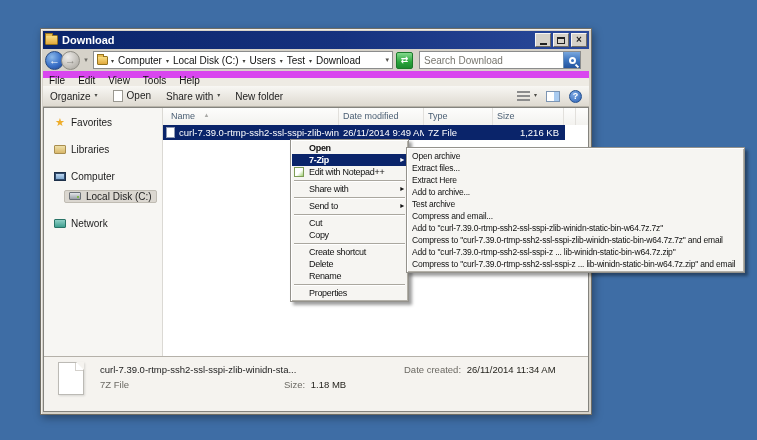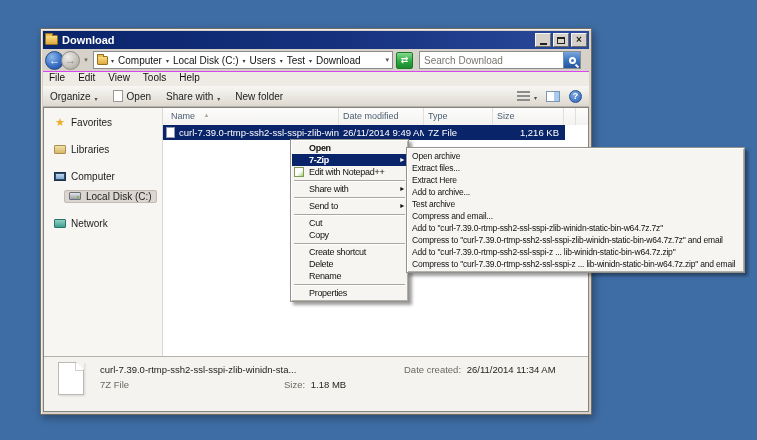--- a/index.html
+++ b/index.html
@@ -64,26 +64,26 @@
     border:1px solid #8b8c8c;display:flex;align-items:center;}
   .searchbox input{flex:1;border:none;outline:none;font-size:10px;padding:0 4px;min-width:0;
     font-family:"Liberation Sans","DejaVu Sans",sans-serif;color:#333;}
   .searchbox input::placeholder{color:#78766f;opacity:1;}
   .searchbtn{width:17px;height:16px;flex:none;background:linear-gradient(#79a7de,#3a72bd 55%,#24549d);
     border-left:1px solid #6d8fb8;display:flex;align-items:center;justify-content:center;}
   .mag{width:7px;height:7px;border:2px solid #fff;border-radius:50%;position:relative;}
   .mag::after{content:"";position:absolute;width:2px;height:4px;background:#fff;left:5px;top:5px;transform:rotate(-45deg);}
 
   
-  .menubar{height:15px;background:#eeebe4;border-top:1px solid #d946ef;display:flex;align-items:flex-start;
+  .menubar{height:15px;background:#eeebe4;border-top:7px solid #d946ef;display:flex;align-items:flex-end;
     font-size:10px;color:#111;padding-left:6px;}
   .menubar span{margin-right:13px;}
   .toolbar{height:21px;background:linear-gradient(#f8f7f4,#ded9d0);border-bottom:1px solid #b7b3a9;
     display:flex;align-items:center;font-size:10px;color:#222;padding:0 7px;}
-  .tb-item{display:flex;align-items:flex-end;margin-right:15px;white-space:nowrap;}
+  .tb-item{display:flex;align-items:flex-start;margin-right:15px;white-space:nowrap;}
   .dd{font-size:6px;color:#4b4b46;margin-left:4px;}
   .tb-page{width:10px;height:12px;background:#fff;border:1px solid #9a9890;margin-right:4px;}
   .tb-right{margin-left:auto;display:flex;align-items:center;}
   .views-ico{width:13px;height:10px;background:repeating-linear-gradient(#8c8c8c 0 2px,transparent 2px 4px);}
   .pane-ico{width:14px;height:11px;border:1px solid #7d95b3;background:linear-gradient(90deg,#fff 55%,#a9cbf0 55%);margin-left:9px;}
   .help-ico{width:13px;height:13px;border-radius:50%;margin-left:9px;
     background:radial-gradient(circle at 35% 30%,#7fa9e4,#2b62b5);border:1px solid #24508f;
     color:#fff;font-size:9px;font-weight:bold;display:flex;align-items:center;justify-content:center;line-height:9px;}
 
   

